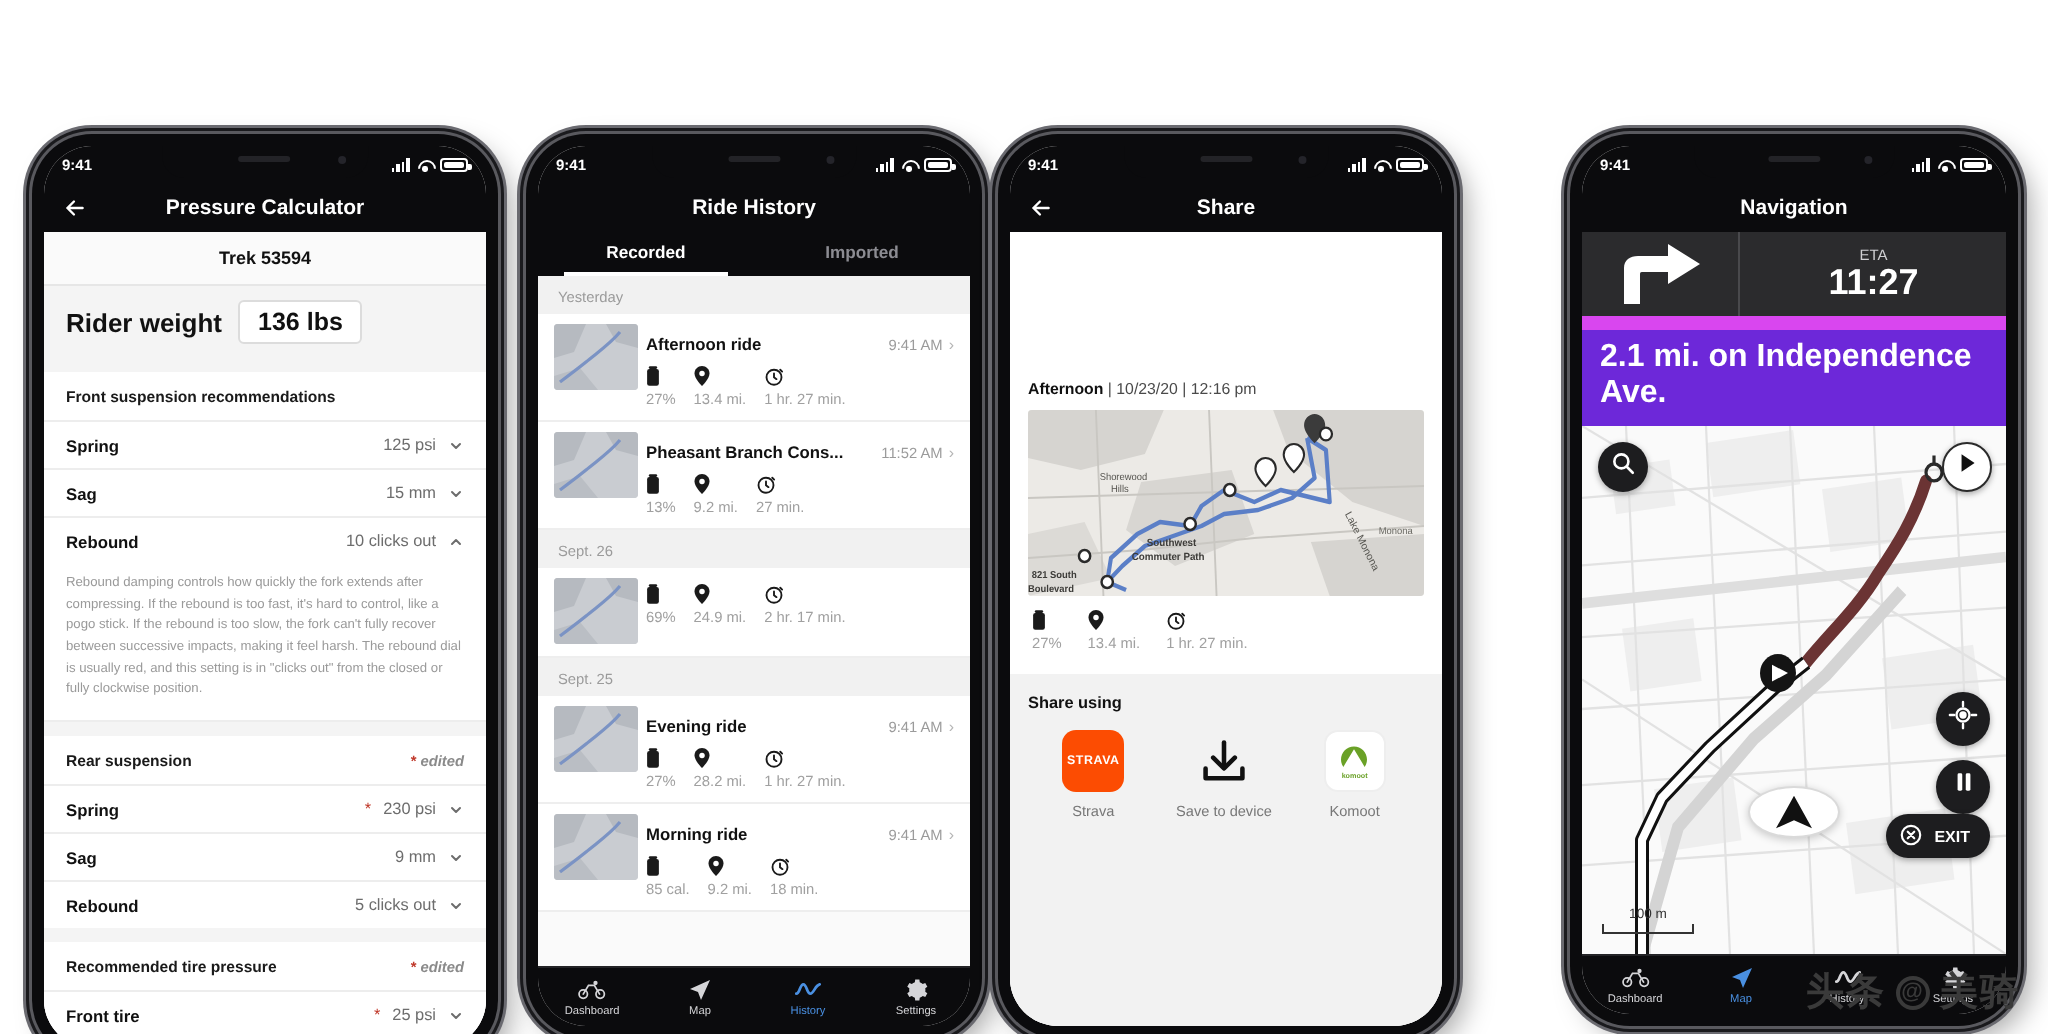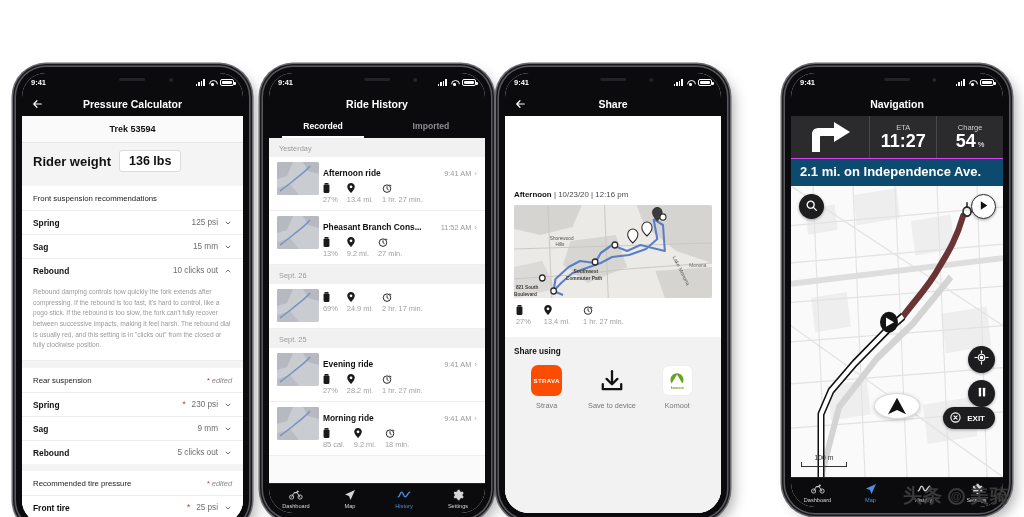--- a/index.html
+++ b/index.html
@@ -70,21 +70,21 @@
   #p1 { left: 16px; top: 27px; width: 233px; height: 463px; }
   .p1-body { background: #f4f4f4; }
   .bikename { background: #fafafa; text-align: center; font-size: 9px; font-weight: bold;
               color: #111; padding: 8px 0; border-bottom: 1px solid #e6e6e6; }
   .weightrow { background: #f4f4f4; display: flex; align-items: center; gap: 8px;
                padding: 7px 11px; }
   .weightrow .wlabel { font-size: 13px; font-weight: bold; color: #111; }
   .weightfield { background: #fff; border: 1px solid #dcdcdc; border-radius: 3px;
                  padding: 3px 9px; font-size: 12.5px; font-weight: bold; color: #111; }
   .card { background: #fff; margin-top: 7px; }
-  .card-head { font-size: 7.8px; font-weight: normal; color: #1a1a1a; padding: 8px 11px 7px;
+  .card-head { font-size: 7.8px; font-weight: bold; color: #1a1a1a; padding: 8px 11px 7px;
                display: flex; justify-content: space-between; align-items: center; }
   .edited { font-size: 7.4px; color: #8a8a8a; font-style: italic; }
   .edited .star { color: #c0392b; font-style: normal; margin-right: 2px; }
   .srow { display: flex; align-items: center; justify-content: space-between;
           padding: 6.5px 11px; border-top: 1px solid #ededed; }
   .srow .k { font-size: 8.4px; font-weight: bold; color: #111; }
   .srow .r { display: flex; align-items: center; gap: 6px; font-size: 8.2px; color: #6d6d6d; }
   .srow .r .star { color: #c0392b; }
   .chev { width: 8px; height: 8px; display: inline-block; }
   .helptext { font-size: 6.6px; line-height: 1.62; color: #9a9a9a; padding: 5px 11px 9px;
@@ -137,22 +137,22 @@
   
   #p4 { left: 785px; top: 27px; width: 224px; height: 446px; }
   .nav-top { flex: 0 0 auto; background: #2b2b2d; color: #fff; display: flex;
              align-items: stretch; height: 42px; }
   .nav-turn { flex: 0 0 37%; display: flex; align-items: center; justify-content: center; }
   .nav-cell { flex: 1; display: flex; flex-direction: column; align-items: center;
               justify-content: center; border-left: 1px solid #49494c; }
   .nav-cell .cl { font-size: 7.5px; color: #cfcfd2; }
   .nav-cell .cv { font-size: 18px; font-weight: bold; line-height: 1.05; }
   .nav-cell .cv small { font-size: 7.5px; font-weight: normal; margin-left: 2px; }
-  .nav-inst { flex: 0 0 auto; background: #0c4a6e; color: #fff; font-size: 13px;
-              font-weight: bold; padding: 5px 9px 7px; border-top: 1px solid #d946ef; }
+  .nav-inst { flex: 0 0 auto; background: #6d28d9; color: #fff; font-size: 16px;
+              font-weight: bold; padding: 5px 9px 7px; border-top: 7px solid #d946ef; }
   .nav-map { flex: 1; position: relative; background: #fbfbfb; overflow: hidden; }
   .circ { position: absolute; border-radius: 50%; background: #1d1d1f;
           display: flex; align-items: center; justify-content: center; cursor: pointer;
           box-shadow: 0 1px 3px rgba(0,0,0,.35); }
   .exitbtn { position: absolute; right: 8px; bottom: 48px; height: 22px; border-radius: 11px;
              background: #1d1d1f; color: #fff; display: flex; align-items: center; gap: 5px;
              padding: 0 10px 0 6px; font-size: 8px; font-weight: bold; cursor: pointer;
              box-shadow: 0 1px 3px rgba(0,0,0,.35); }
   .scalebar { position: absolute; left: 10px; bottom: 10px; font-size: 6.8px; color: #333;
               text-align: center; }
@@ -762,24 +762,20 @@
       </div>
       <div class="nav-top">
         <div class="nav-turn">
           <svg viewBox="0 0 48 34" width="52" height="34">
               <path d="M6 32 L6 14 C6 10, 9 8, 13 8 L28 8 L28 2 L44 12 L28 22 L28 16 L15 16 C14 16, 14 16.5, 14 17.5 L14 32 Z" fill="#fff"></path>
             </svg>
         </div>
         <div class="nav-cell">
           <span class="cl">ETA</span>
           <span class="cv">11:27</span>
-        </div>
-        <div class="nav-cell">
-          <span class="cl">Charge</span>
-          <span class="cv"><span>54</span><small>%</small></span>
         </div>
       </div>
       <div class="nav-inst">2.1 mi. on Independence Ave.</div>
       <div class="nav-map">
         <svg viewBox="0 0 212 250" width="100%" height="100%" preserveAspectRatio="none" style="position:absolute;inset:0">
           <rect width="212" height="250" fill="#fafafa"></rect>
           <g fill="#eeeeee">
             <rect x="14" y="20" width="30" height="22" transform="rotate(-8 14 20)"></rect>
             <rect x="62" y="8" width="44" height="26" transform="rotate(-8 62 8)"></rect>
             <rect x="120" y="30" width="40" height="30" transform="rotate(-8 120 30)"></rect>

